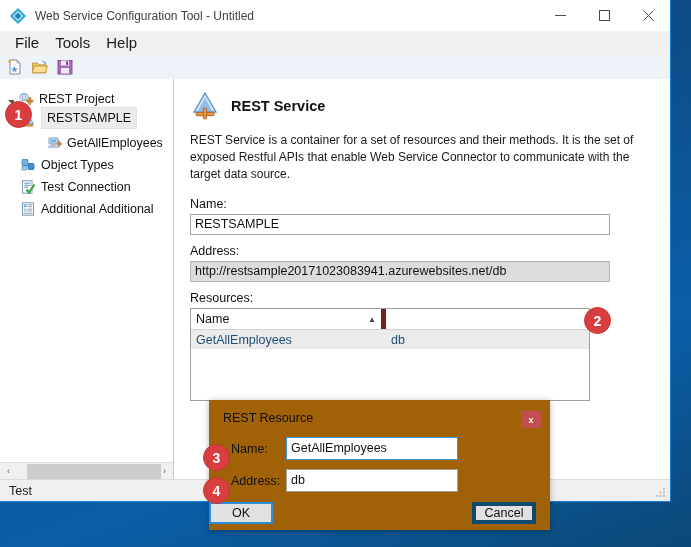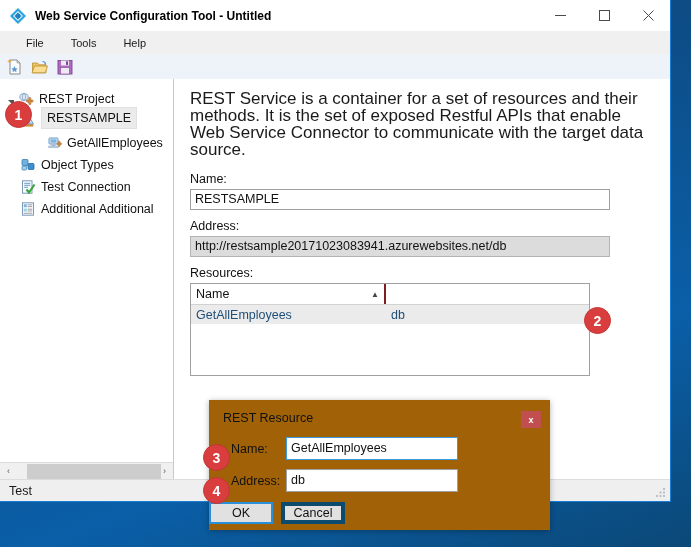--- a/index.html
+++ b/index.html
@@ -30,23 +30,22 @@
     height: 31px;
     background: #ffffff;
     display: flex;
     align-items: center;
     flex: none;
     position: relative;
   }
   .title-icon { margin-left: 9px; margin-right: 8px; width: 18px; height: 18px; display:block; }
   .title-text {
     font-size: 12px;
-    color: #000000;
+    color: #404040;
     white-space: nowrap;
-    font-weight: bold;
   }
   .caption-btns {
     margin-left: auto;
     display: flex;
     height: 31px;
   }
   .cap-btn {
     width: 44px; height: 31px;
     display: flex; align-items: center; justify-content: center;
     color: #4a4a4a;
@@ -55,25 +54,24 @@
   
   .menubar {
     height: 23px;
     background: #f0f0f0;
     display: flex;
     align-items: center;
     flex: none;
     padding-left: 7px;
   }
   .menu-item {
-    font-size: 11px;
+    font-size: 15px;
     color: #1a1a1a;
     padding: 3px 8px;
     white-space: nowrap;
-    margin-left: 11px;
   }
 
   
   .toolbar {
     height: 25px;
     background: #eef3f9;
     display: flex;
     align-items: center;
     flex: none;
     padding-left: 6px;
@@ -157,21 +155,21 @@
     gap: 10px;
     margin-bottom: 11px;
   }
   .page-head .big-ico { width: 31px; height: 31px; display:block; }
   .page-title {
     font-size: 14.5px;
     font-weight: bold;
     color: #111;
   }
   .desc {
-    font-size: 17px;
+    font-size: 12px;
     color: #1a1a1a;
     line-height: 17px;
     margin-bottom: 14px;
     max-width: 478px;
   }
   .fld-label {
     font-size: 12.5px;
     color: #111;
     margin-bottom: 3px;
   }
@@ -203,21 +201,21 @@
     display: flex;
     height: 21px;
     flex: none;
     background: #ffffff;
     border-bottom: 1px solid #d2d2d2;
   }
   .gh-cell {
     font-size: 12.5px;
     color: #111;
     padding: 2px 5px;
-    border-right: 2px solid #7f1d1d;
+    border-right: 5px solid #7f1d1d;
     display: flex;
     align-items: center;
     position: relative;
   }
   .gh-cell.c1 { width: 195px; }
   .gh-cell.c2 { width: 180px; }
   .gh-cell.c3 { flex: 1; border-right: none; }
   .sort-caret { margin-left: auto; font-size: 8px; color: #444; }
   .grid-row {
     display: flex;
@@ -301,21 +299,21 @@
     font-size: 12.5px;
     color: #111;
     padding: 0 4px;
     line-height: 21px;
     font-family: "Liberation Sans", sans-serif;
     background: #fff;
   }
   .dlg-input.focused { border: 1px solid #3a9ae0; }
   .dlg-btns {
     display: flex;
-    justify-content: flex-start;
+    justify-content: space-between;
     gap: 8px;
     padding: 10px 14px 0 0;
   }
   .dlg-btn {
     width: 64px; height: 22px;
     background: #e1e1e1;
     border: 4px solid #0c4a6e;
     font-size: 12.5px;
     color: #111;
     display: flex; align-items: center; justify-content: center;
@@ -482,20 +480,29 @@
         <div class="hs-arrow">‹</div>
         <div class="hs-track">
           <div class="hs-thumb"></div>
         </div>
         <div class="hs-arrow">›</div>
       </div>
     </div>
 
     <div class="mainpane">
 
+      <div class="page-head">
+        <svg class="big-ico" viewBox="0 0 31 31">
+          <polygon points="15,3 26,22 4,22" fill="#cfe3f5" stroke="#5b8fc0" stroke-width="1.3"></polygon>
+          <polygon points="15,8 22,21 8,21" fill="#8fbde6"></polygon>
+          <rect x="6" y="22.5" width="18" height="3.2" rx="1" fill="#e8993f" stroke="#a9672a" stroke-width="0.9"></rect>
+          <rect x="13.4" y="18" width="3.2" height="11" rx="1" fill="#e8993f" stroke="#a9672a" stroke-width="0.9"></rect>
+        </svg>
+        <div class="page-title">REST Service</div>
+      </div>
 
       <div class="desc">REST Service is a container for a set of resources and their methods. It is the set of exposed Restful APIs that enable Web Service Connector to communicate with the target data source.</div>
 
       <div class="fld-label">Name:</div>
       <div class="txtbox">RESTSAMPLE</div>
 
       <div class="fld-label">Address:</div>
       <div class="txtbox readonly">http://restsample20171023083941.azurewebsites.net/db</div>
 
       <div class="fld-label">Resources:</div>

